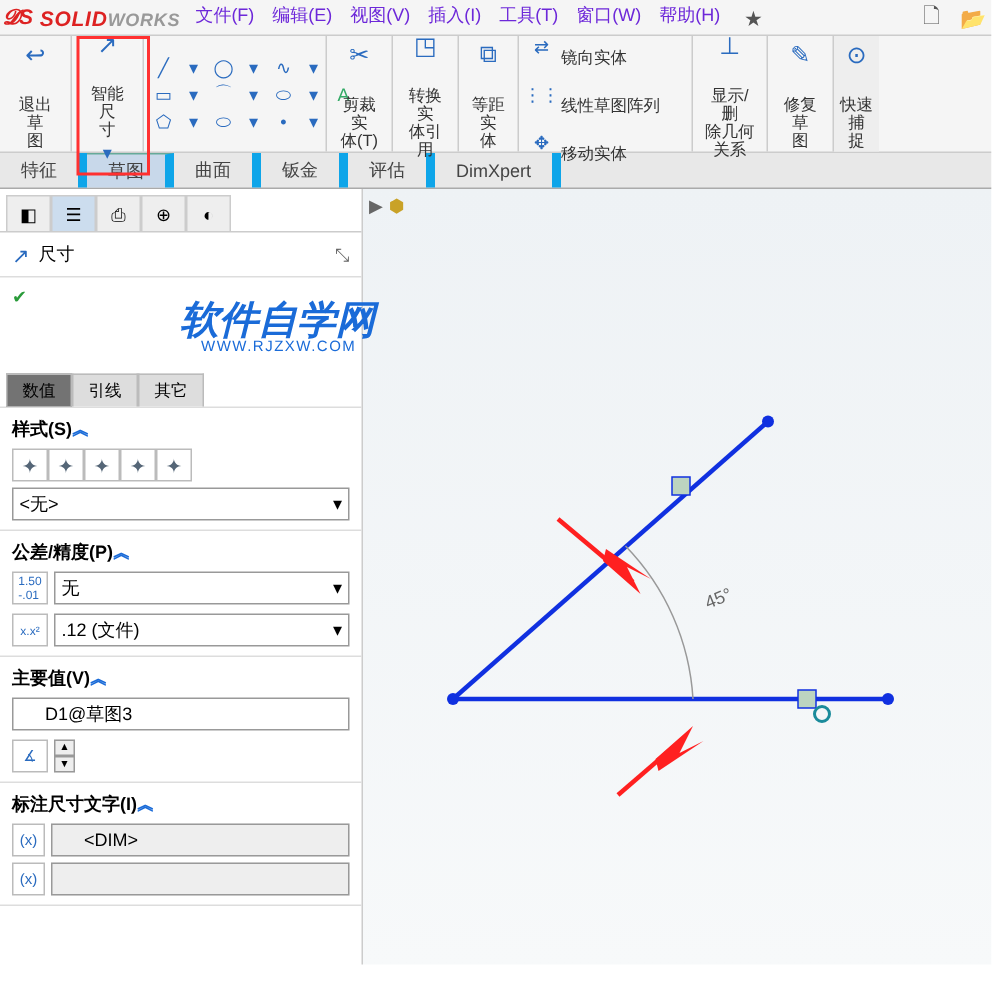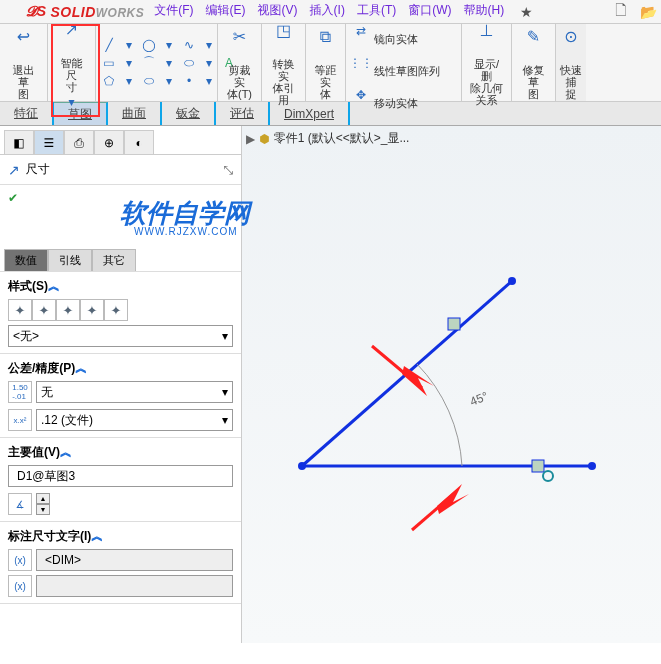--- a/index.html
+++ b/index.html
@@ -1,34 +1,34 @@
 <!DOCTYPE html>
 <html><head>
   <meta charset="utf-8">
   <style>
     * { margin:0; padding:0; box-sizing:border-box; font-family:"Microsoft YaHei",Arial,sans-serif; font-size:12px; }
     body { width:661px; height:664px; background:#fff; overflow:hidden; position:relative; }
     .menubar { height:24px; display:flex; align-items:center; padding:0 2px; border-bottom:1px solid #ccc; background:#f5f5f5; }
     .logo { display:flex; align-items:center; margin-right:10px; }
-    .logo-sw { color:#d22; font-weight:bold; font-style:italic; font-size:14px;margin-left:24px; }
+    .logo-sw { color:#d22; font-weight:bold; font-style:italic; font-size:14px; }
     .logo-rest { color:#d22; font-weight:bold; font-style:italic; font-size:14px; letter-spacing:0.5px; }
     .menus { display:flex; gap:12px; }
     .menu-item { color:#6d28d9; cursor:pointer; }
     .right-icons { margin-left:auto; display:flex; gap:8px; align-items:center; }
     .ico { width:20px; height:20px; display:flex; align-items:center; justify-content:center; font-size:14px; color:#555; }
     .ribbon { display:flex; height:78px; border-bottom:1px solid #ccc; background:#f5f5f5; position:relative; }
     .rib-group { border-right:1px solid #ccc; display:flex; flex-direction:column; align-items:center; justify-content:center; padding:2px 4px; }
     .rib-btn { display:flex; flex-direction:column; align-items:center; justify-content:center; padding:2px 4px; cursor:pointer; }
     .rib-btn .glyph { width:22px; height:22px; display:flex; align-items:center; justify-content:center; color:#2a6bbf; font-size:16px; }
     .rib-label { font-size:11px; color:#333; text-align:center; line-height:12px; margin-top:16px; white-space:nowrap; }
     .highlight-box { position:absolute; left:51px; top:24px; width:49px; height:93px; border:2px solid #ff3030; pointer-events:none; z-index:10; }
     .mini-row { display:flex; gap:2px; }
     .mini { width:18px; height:18px; display:flex; align-items:center; justify-content:center; color:#2a6bbf; font-size:12px; cursor:pointer; }
     .tabs { display:flex; height:24px; border-bottom:1px solid #aaa; background:#e8e8e8; }
-    .tab { padding:0 14px; display:flex; align-items:center; border-right:2px solid #0ea5e9; color:#444; cursor:pointer;text-decoration:underline; }
+    .tab { padding:0 14px; display:flex; align-items:center; border-right:6px solid #0ea5e9; color:#444; cursor:pointer; }
     .tab.active { background:#c8d8ea; border-top:1px solid #6a9; }
     .search-icons { position:absolute; right:6px; top:126px; display:flex; gap:6px; }
     .main { display:flex; height:calc(100% - 147px); }
     .panel { width:242px; background:#fff; border-right:1px solid #ccc; display:flex; flex-direction:column; }
     .panel-top { display:flex; border-bottom:1px solid #ccc; padding:4px 4px 0; gap:0; }
     .ptab { width:30px; height:24px; display:flex; align-items:center; justify-content:center; border:1px solid #ccc; border-bottom:none; background:#eee; cursor:pointer; }
     .ptab.active { background:#cde; }
     .panel-title { display:flex; align-items:center; padding:6px 8px; border-bottom:1px solid #ddd; }
     .panel-title .t-ico { color:#2a6bbf; margin-right:6px; font-size:14px; }
     .check-row { padding:4px 8px; color:#2a9b3a; font-size:14px; }
@@ -39,21 +39,21 @@
     .sub-tab.active { background:#737373; }
     .section { padding:6px 8px; border-bottom:1px solid #ddd; }
     .sec-head { display:flex; align-items:center; font-weight:bold; margin-bottom:4px; }
     .chev { color:#1a6bd8; cursor:pointer; }
     .star-row { display:flex; gap:0; margin-bottom:4px; }
     .star-btn { width:24px; height:22px; display:flex; align-items:center; justify-content:center; border:1px solid #bbb; color:#567; cursor:pointer; font-size:13px; }
     .dd { display:flex; align-items:center; border:1px solid #999; height:22px; padding:0 4px; background:#fff; justify-content:space-between; cursor:pointer; }
     .dd2 { display:flex; align-items:center; width:100%; }
     .dd2 .ww { flex:1; border:1px solid #999; height:22px; padding:0 4px; background:#fff; display:flex; justify-content:space-between; align-items:center; }
     .small-ico { width:24px; height:22px; display:flex; align-items:center; justify-content:center; border:1px solid #bbb; margin-right:4px; font-size:10px; color:#2a6bbf; }
-    .inp { flex:1; border:1px solid #999; height:22px; padding:0 8px; }
+    .inp { flex:1; border:1px solid #999; height:22px; padding:0 21px; }
     .spin { width:14px; display:flex; flex-direction:column; }
     .spin div { height:11px; border:1px solid #999; font-size:7px; text-align:center; line-height:9px; cursor:pointer; background:#eee; }
     .canvas { flex:1; position:relative; background:linear-gradient(to bottom,#eef2f5,#f7f9fa); }
     .breadcrumb { position:absolute; left:4px; top:4px; display:flex; align-items:center; gap:4px; font-size:11px; color:#333; }
     svg.drawing { position:absolute; left:0; top:0; width:100%; height:100%; }
     .cutoff { border:none; background:#eee; }
   </style>
 </head>
 <body>
 
@@ -292,21 +292,20 @@
         <div class="small-ico">(x)</div>
         <input class="inp" style="background: rgb(238, 238, 238);">
       </div>
     </div>
   </div>
 
   <div class="canvas">
     <div class="breadcrumb">
       <span style="color:#666">▶</span>
       <span style="color:#c9a227">⬢</span>
-      <span>零件1  (默认&lt;&lt;默认&gt;_显...</span>
     </div>
     <svg class="drawing">
 
       <line x1="60" y1="340" x2="350" y2="340" stroke="#1030e0" stroke-width="3"></line>
 
       <line x1="60" y1="340" x2="270" y2="155" stroke="#1030e0" stroke-width="3"></line>
 
       <circle cx="60" cy="340" r="4" fill="#1030e0"></circle>
       <circle cx="350" cy="340" r="4" fill="#1030e0"></circle>
       <circle cx="270" cy="155" r="4" fill="#1030e0"></circle>

